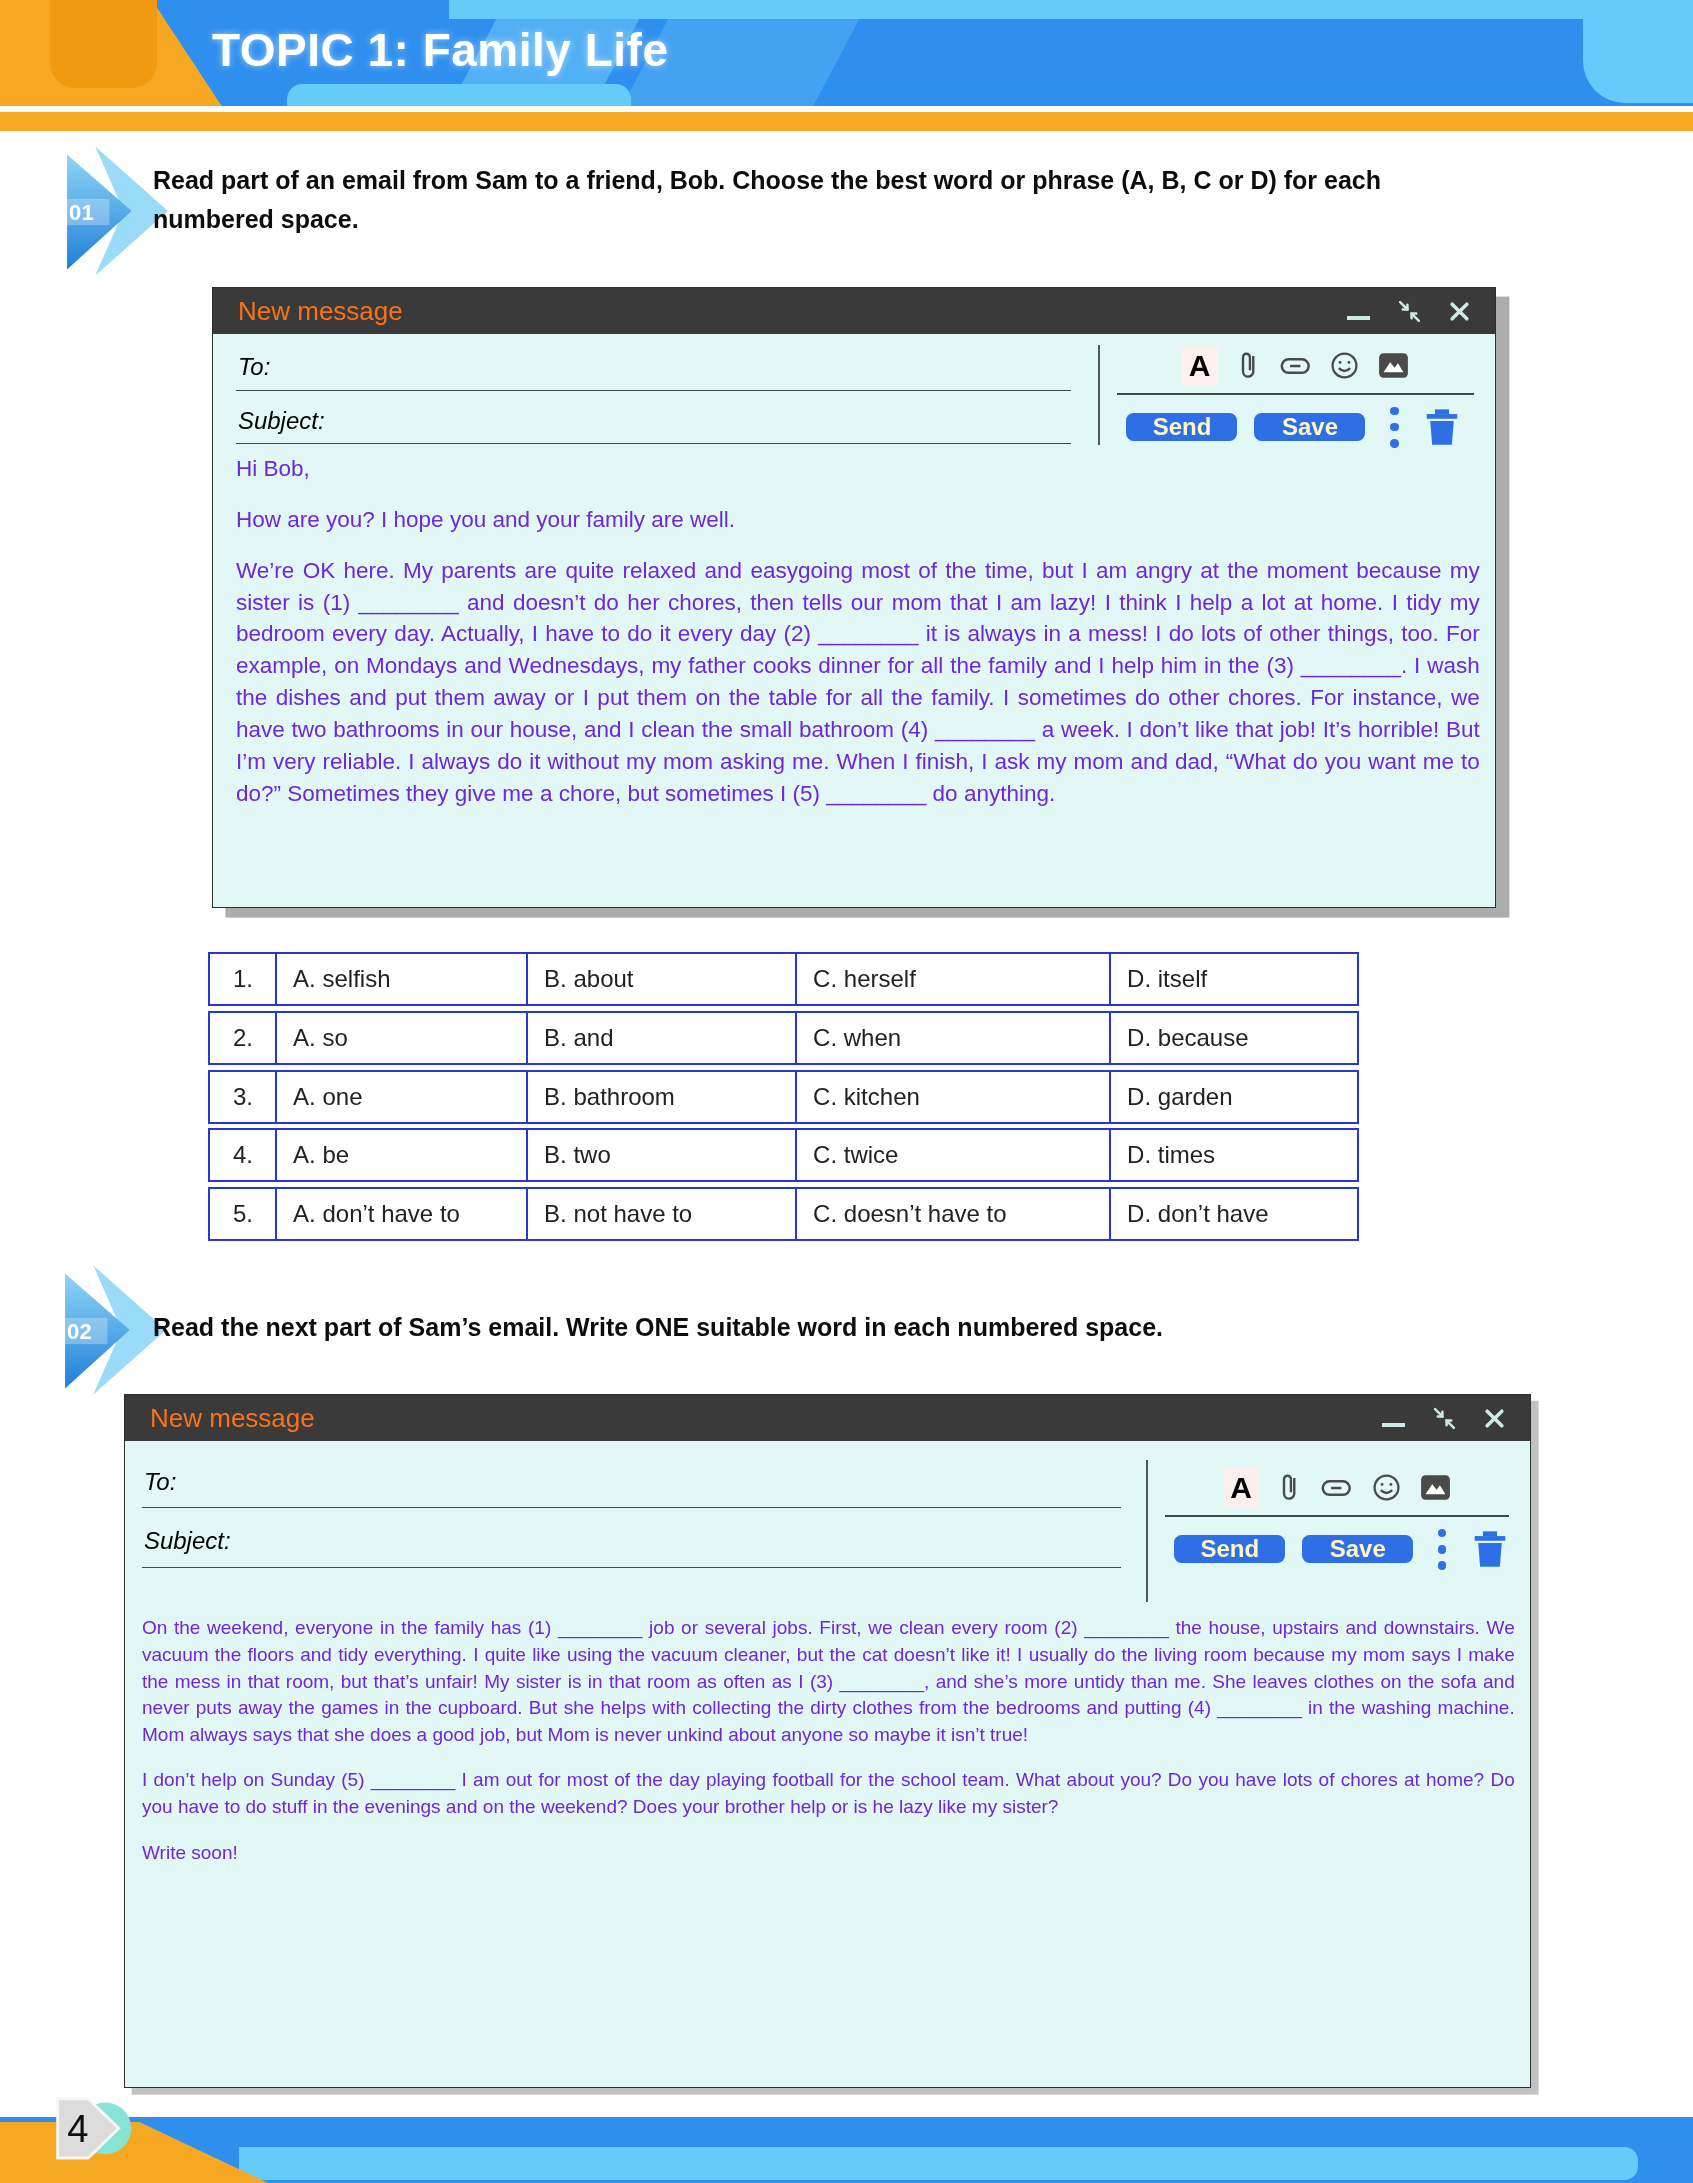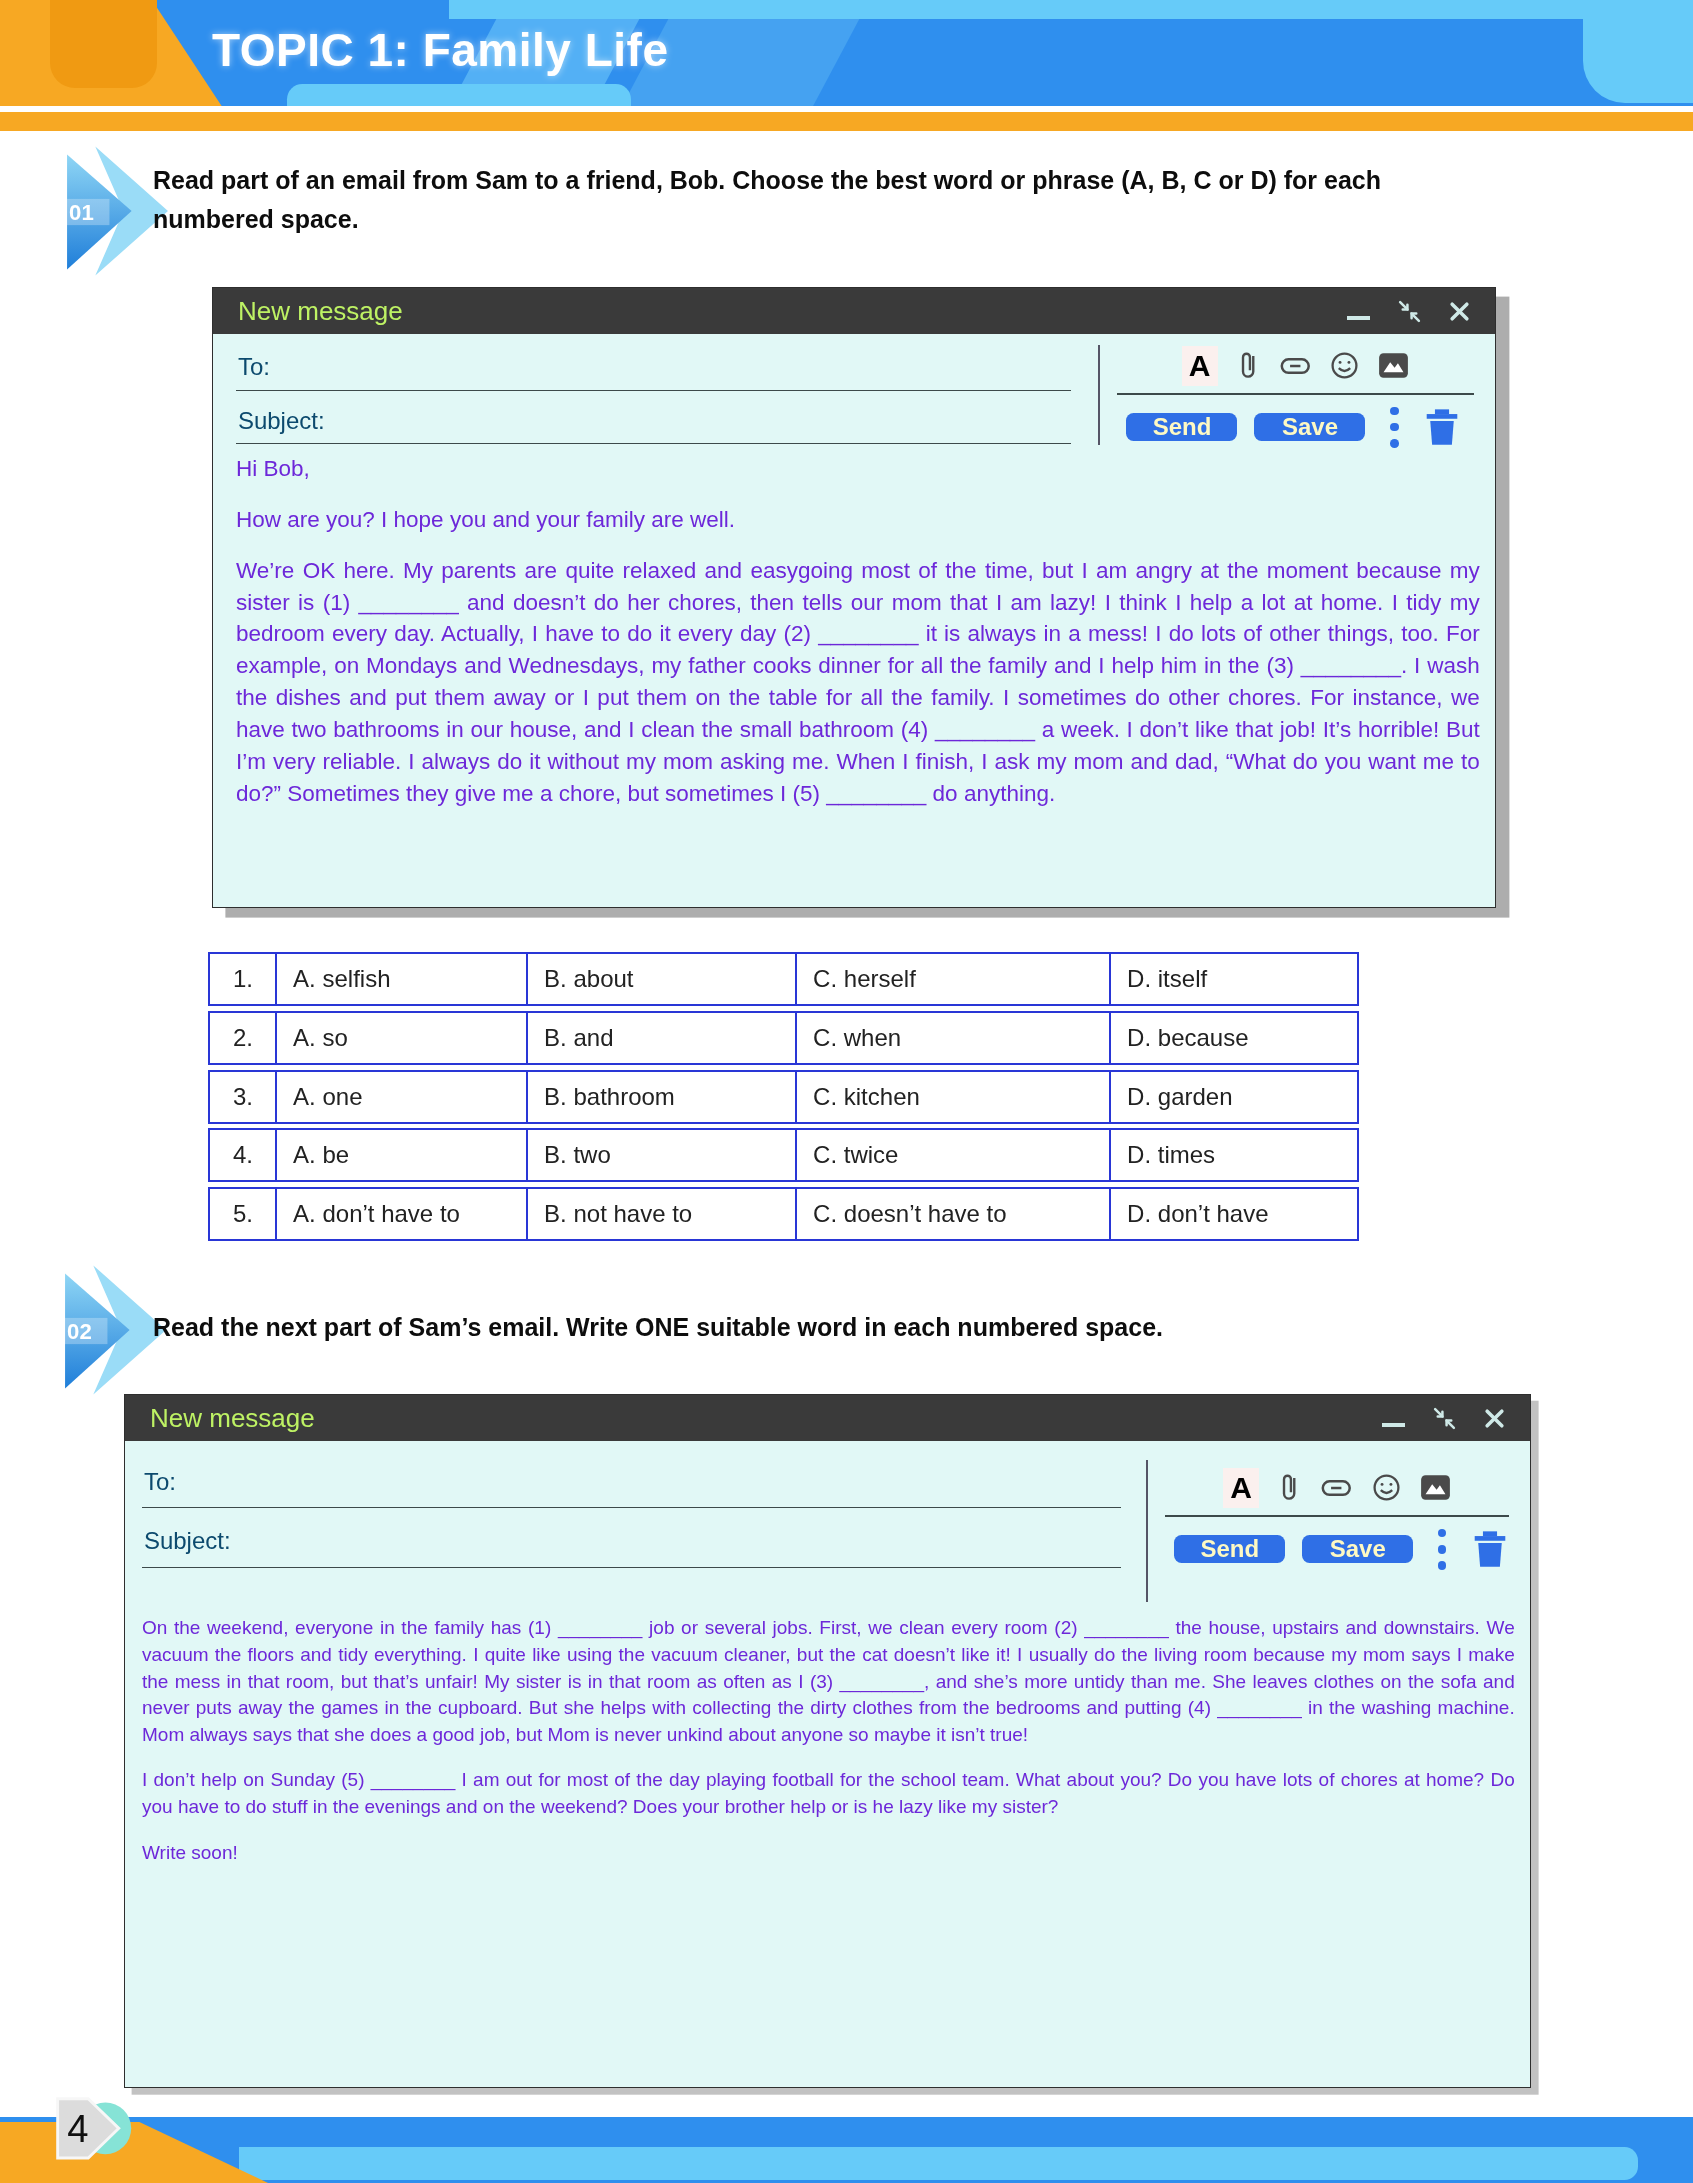--- a/index.html
+++ b/index.html
@@ -21,27 +21,27 @@
   .orange-bar{position:absolute;left:0;top:112px;width:1694px;height:19px;background:#f7a823;}
 
   
   .badge{position:absolute;width:111px;height:134px;}
   .badge svg{width:100%;height:100%;}
   .ex-instruction{position:absolute;font-size:25px;font-weight:bold;color:#0d0d0d;line-height:1.55;}
 
   
   .email-window{position:absolute;background:#e1f8f6;border:1.9px solid #2e2e2e;box-sizing:border-box;
                 box-shadow:13.4px 9.6px 0 #adadad;}
-  .titlebar{height:46px;background:#3a3a3a;color:#bef264;display:flex;align-items:center;
+  .titlebar{height:46px;background:#3a3a3a;color:#f97316;display:flex;align-items:center;
             padding:0 25px;font-size:26px;box-sizing:border-box;}
   .win-controls{margin-left:auto;display:flex;gap:27px;align-items:center;}
   .win-min{width:23px;height:3.8px;background:#cfe9e7;margin-top:13.4px;}
   .email-head{display:flex;box-sizing:border-box;}
   .fields{box-sizing:border-box;}
-  .field{font-size:24px;color:#0c4a6e;border-bottom:1.9px solid #3c4a4a;padding:5.7px 0 8.6px 1.9px;margin-bottom:10.5px;}
+  .field{font-size:24px;color:#000000;border-bottom:1.9px solid #3c4a4a;padding:5.7px 0 8.6px 1.9px;margin-bottom:10.5px;font-style:italic;}
   .vdiv{width:1.9px;background:#556;}
   .tools{flex:1;padding:0 5.7px 0 17px;}
   .icon-row{display:flex;gap:19px;justify-content:center;align-items:center;height:44px;}
   .fmt-a{width:36px;height:40px;background:#fbf0ee;display:flex;align-items:center;justify-content:center;
          font-weight:bold;font-size:30px;color:#000;}
   .tool-ic{display:flex;align-items:center;}
   .hrule{height:1.9px;background:#3c4a4a;margin:5.7px 0 11.5px;}
   .btn-row{display:flex;gap:17px;align-items:center;padding-left:9.6px;}
   .btn{background:#2f6fe6;color:#fef9c3;font-size:24px;font-weight:bold;width:111px;padding:0 0;
        text-align:center;border-radius:7.6px;border:none;font-family:"Liberation Sans",sans-serif;cursor:pointer;}

